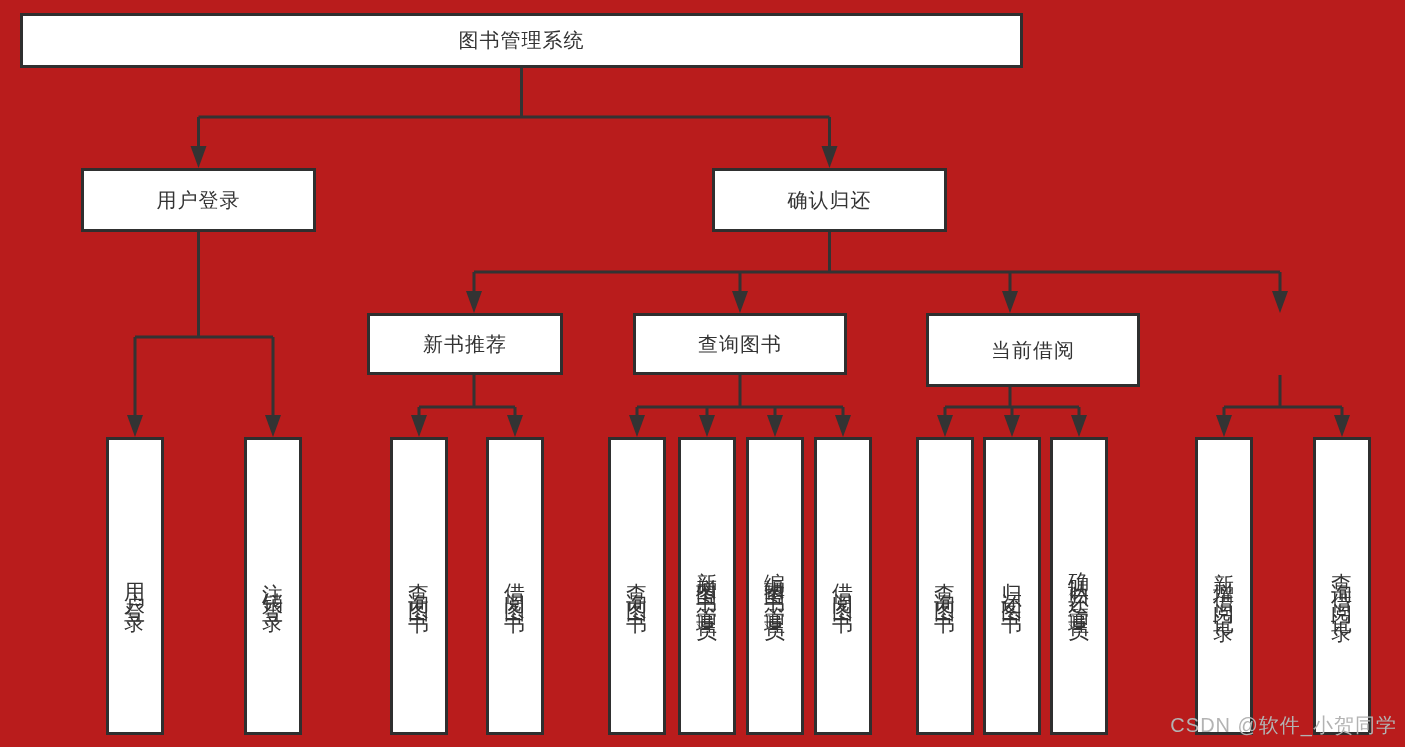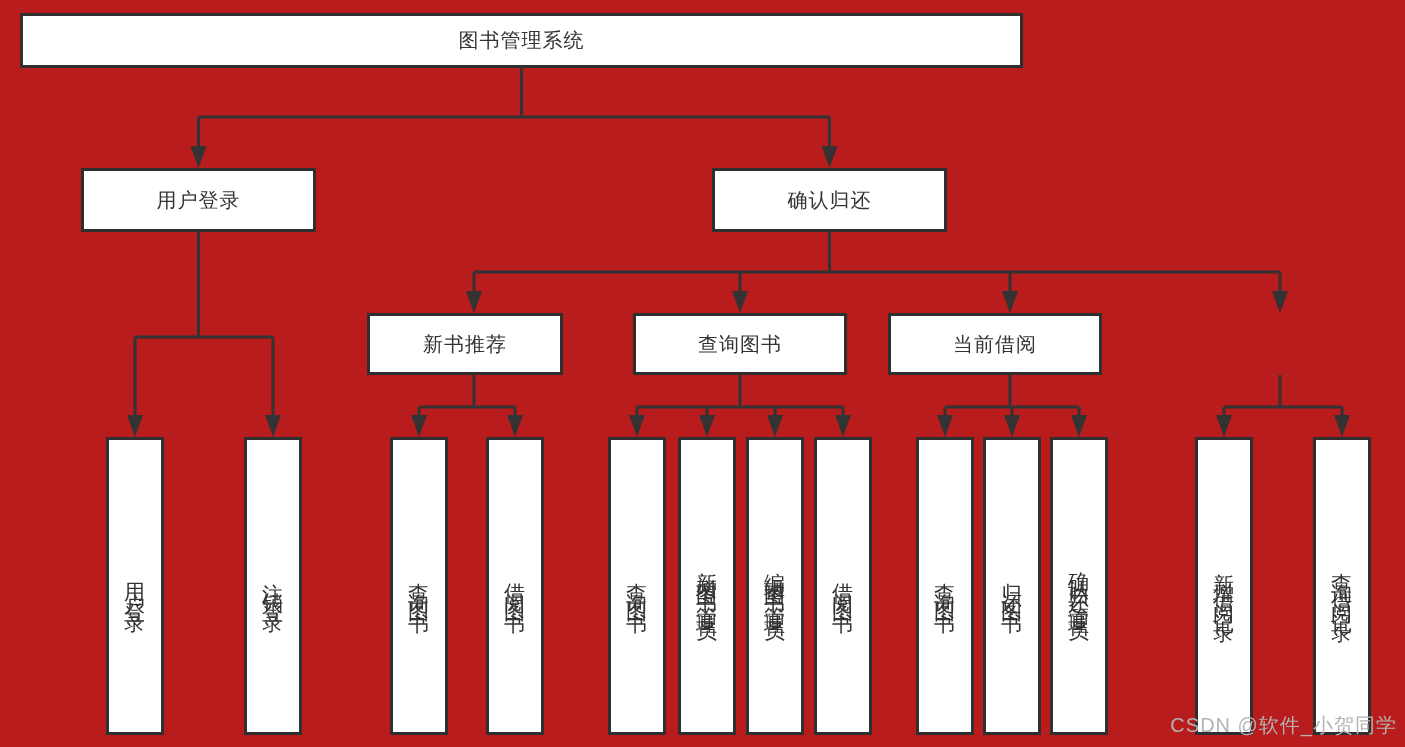--- a/index.html
+++ b/index.html
@@ -104,21 +104,21 @@
     <polygon points="1334,415 1350,415 1342,437" fill="#333333" stroke="none"></polygon>
   </svg>
 
   <div class="node" style="left:20px; top:13px; width:1003px; height:55px;">图书管理系统</div>
 
   <div class="node" style="left:81px; top:168px; width:235px; height:64px;">用户登录</div>
   <div class="node" style="left:712px; top:168px; width:235px; height:64px;">确认归还</div>
 
   <div class="node" style="left:367px; top:313px; width:196px; height:62px;">新书推荐</div>
   <div class="node" style="left:633px; top:313px; width:214px; height:62px;">查询图书</div>
-  <div class="node" style="left:888px; top:313px; width:214px; height:62px;">当前借阅</div>
+  <div class="node" style="left:926px; top:313px; width:214px; height:74px;">当前借阅</div>
 
   <div class="vnode" style="left:106px; top:437px; width:58px; height:298px;">用户登录</div>
   <div class="vnode" style="left:244px; top:437px; width:58px; height:298px;">注销登录</div>
 
   <div class="vnode" style="left:390px; top:437px; width:58px; height:298px;">查询图书</div>
   <div class="vnode" style="left:486px; top:437px; width:58px; height:298px;">借阅图书</div>
 
   <div class="vnode" style="left:608px; top:437px; width:58px; height:298px;">查询图书</div>
   <div class="vnode" style="left:678px; top:437px; width:58px; height:298px; letter-spacing:7px;">新增图书（管理员）</div>
   <div class="vnode" style="left:746px; top:437px; width:58px; height:298px; letter-spacing:7px;">编辑图书（管理员）</div>

